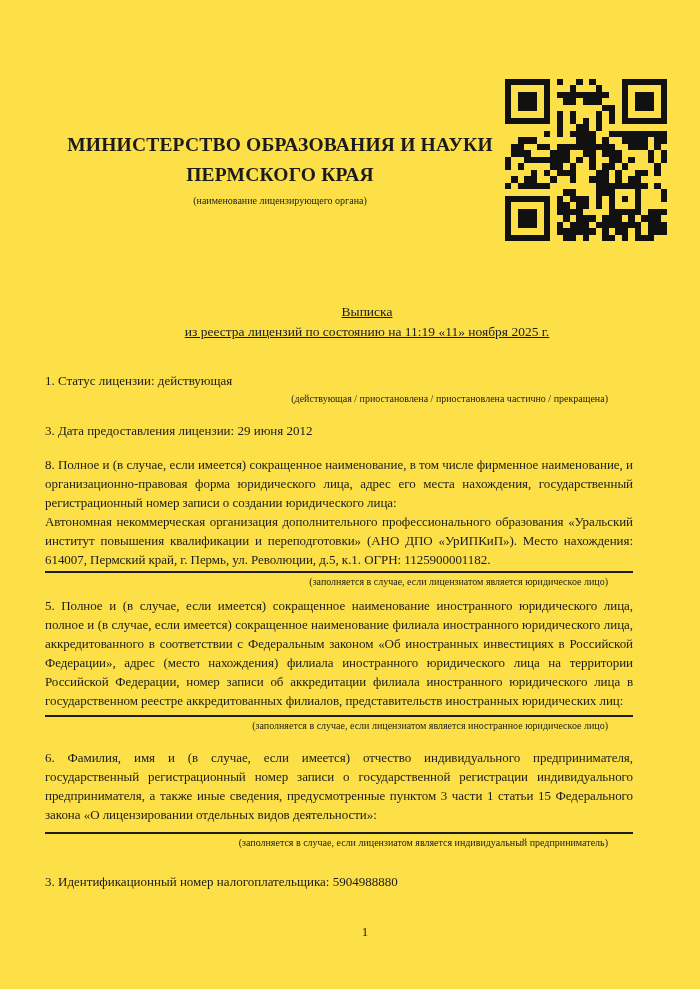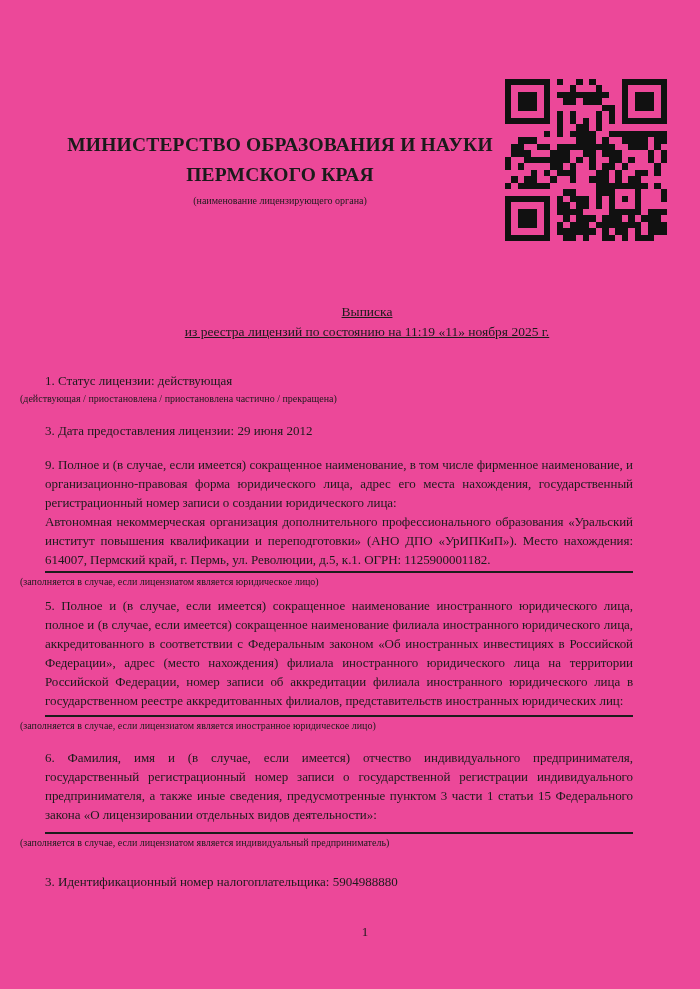--- a/index.html
+++ b/index.html
@@ -1,30 +1,30 @@
 <!DOCTYPE html>
 <html><head>
 <meta charset="utf-8">
 <style>
   html,body{margin:0;padding:0;background:#ffffff;}
   .page{
-    position:relative;width:700px;height:989px;background:#ec4899;
+    position:relative;width:700px;height:989px;background:#fde047;
     font-family:"Liberation Serif", serif;color:#1b1b1b;overflow:hidden;
   }
   .org{position:absolute;left:40px;top:130px;width:480px;text-align:center;}
   .org-name{font-weight:700;font-size:19.5px;line-height:30px;letter-spacing:0.2px;}
   .org-caption{font-size:10px;line-height:12px;margin-top:5px;}
   .qr-wrap{position:absolute;left:505px;top:79px;width:162px;height:162px;}
   .qr-wrap svg{display:block;width:162px;height:162px;}
   .title-block{position:absolute;left:57px;top:302px;width:620px;text-align:center;
     font-size:13.5px;line-height:20px;text-decoration:underline;}
   .content{position:absolute;left:45px;top:371px;width:588px;font-size:13px;line-height:19px;}
   .para{text-align:justify;letter-spacing:-0.05px;}
   .line{white-space:nowrap;}
-  .sec-caption{font-size:10px;line-height:13px;text-align:left;position:relative;
+  .sec-caption{font-size:10px;line-height:13px;text-align:right;position:relative;
     left:-25px;margin-top:2px;}
   .rule{border:0;border-top:2px solid #1c1c1c;margin:0;}
   .s2{margin-top:14px;}
   .s3{margin-top:16px;}
   .s4{margin-top:15px;}
   .s4 .rule{margin-top:2px;}
   .s5{margin-top:8px;}
   .s5 .rule{margin-top:5px;}
   .s6{margin-top:16px;}
   .s6 .rule{margin-top:8px;}
@@ -394,21 +394,21 @@
       <div>1. Статус лицензии: действующая</div>
       <div class="sec-caption">(действующая / приостановлена / приостановлена частично / прекращена)</div>
     </div>
 
 
     <div class="s3">
       <div>3. Дата предоставления лицензии: 29 июня 2012</div>
     </div>
 
     <div class="s4">
-      <div class="para">9. Полное и (в случае, если имеется) сокращенное наименование, в том числе фирменное наименование, и организационно-правовая форма юридического лица, адрес его места нахождения, государственный регистрационный номер записи о создании юридического лица:</div>
+      <div class="para">8. Полное и (в случае, если имеется) сокращенное наименование, в том числе фирменное наименование, и организационно-правовая форма юридического лица, адрес его места нахождения, государственный регистрационный номер записи о создании юридического лица:</div>
       <div class="para">Автономная некоммерческая организация дополнительного профессионального образования «Уральский институт повышения квалификации и переподготовки» (АНО ДПО «УрИПКиП»). Место нахождения: 614007, Пермский край, г. Пермь, ул. Революции, д.5, к.1. ОГРН: 1125900001182.</div>
       <hr class="rule">
       <div class="sec-caption">(заполняется в случае, если лицензиатом является юридическое лицо)</div>
     </div>
 
     <div class="s5">
       <div class="para">5. Полное и (в случае, если имеется) сокращенное наименование иностранного юридического лица, полное и (в случае, если имеется) сокращенное наименование филиала иностранного юридического лица, аккредитованного в соответствии с Федеральным законом «Об иностранных инвестициях в Российской Федерации», адрес (место нахождения) филиала иностранного юридического лица на территории Российской Федерации, номер записи об аккредитации филиала иностранного юридического лица в государственном реестре аккредитованных филиалов, представительств иностранных юридических лиц:</div>
       <hr class="rule">
       <div class="sec-caption">(заполняется в случае, если лицензиатом является иностранное юридическое лицо)</div>
     </div>

